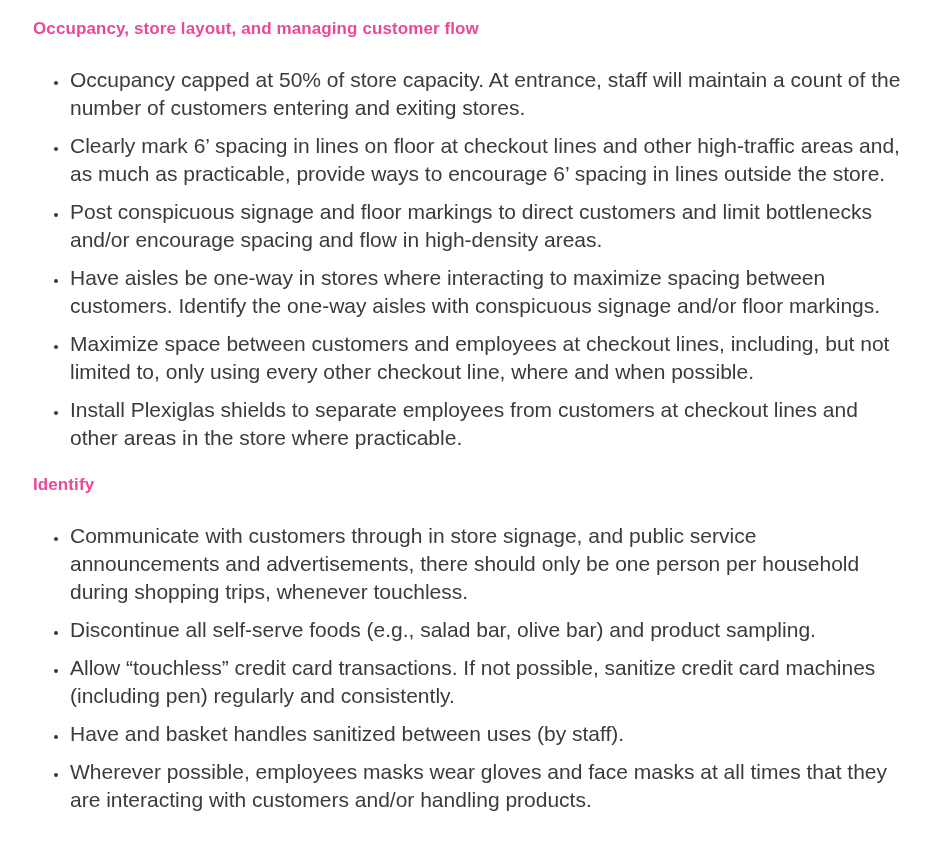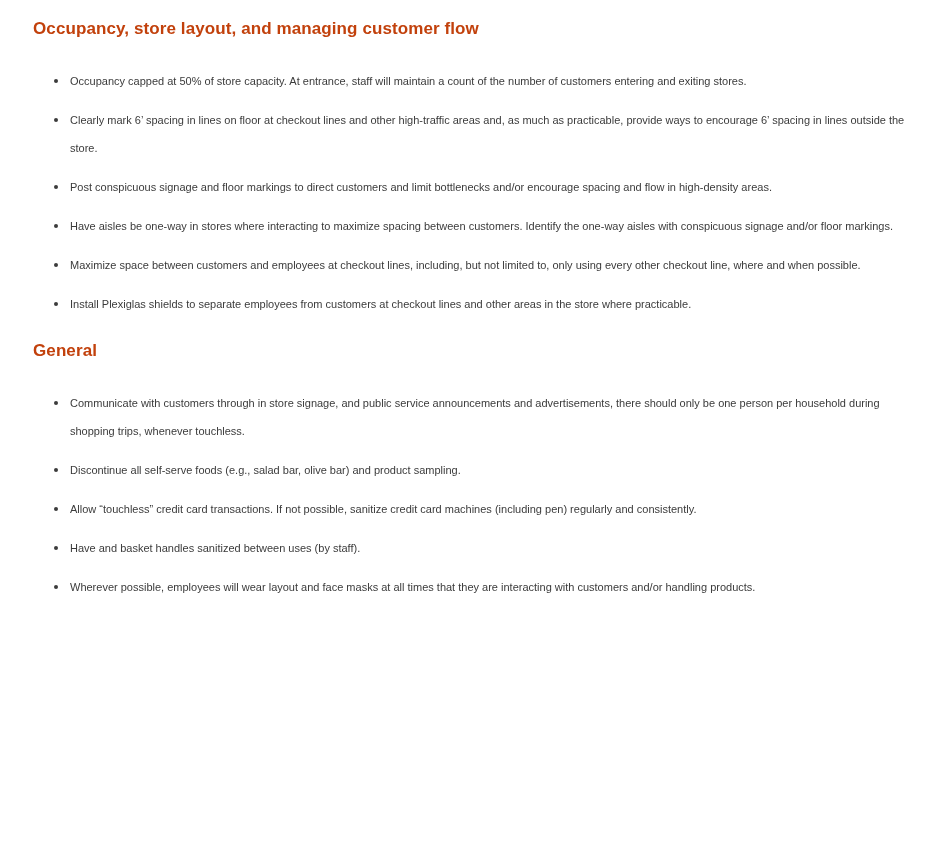--- a/index.html
+++ b/index.html
@@ -13,32 +13,32 @@
     height: 846px;
     font-family: "Liberation Sans", "DejaVu Sans", sans-serif;
     overflow: hidden;
   }
   .doc {
     padding: 17px 30px 0 33px;
   }
   .section-heading {
     font-size: 17px;
     font-weight: 700;
-    color: #c2410c;
+    color: #ec4899;
     line-height: 24px;
     margin: 0;
     letter-spacing: 0.1px;
   }
   .bullet-list {
     list-style: disc outside;
     margin: 25px 0 0 0;
     padding: 0 0 0 36px;
   }
   .bullet-list li {
-    font-size: 11px;
+    font-size: 21px;
     line-height: 28px;
     color: #3b3b3b;
     margin: 0 0 10px 0;
     max-width: 842px;
     padding-left: 1px;
   }
   .bullet-list li::marker {
     color: #3b3b3b;
     font-size: 14px;
   }
@@ -57,23 +57,23 @@
       <li>Occupancy capped at 50% of store capacity. At entrance, staff will maintain a count of the number of customers entering and exiting stores.</li>
       <li>Clearly mark 6’ spacing in lines on floor at checkout lines and other high-traffic areas and, as much as practicable, provide ways to encourage 6’ spacing in lines outside the store.</li>
       <li>Post conspicuous signage and floor markings to direct customers and limit bottlenecks and/or encourage spacing and flow in high-density areas.</li>
       <li>Have aisles be one-way in stores where interacting to maximize spacing between customers. Identify the one-way aisles with conspicuous signage and/or floor markings.</li>
       <li>Maximize space between customers and employees at checkout lines, including, but not limited to, only using every other checkout line, where and when possible.</li>
       <li>Install Plexiglas shields to separate employees from customers at checkout lines and other areas in the store where practicable.</li>
     </ul>
   </section>
 
   <section class="section-general">
-    <h2 class="section-heading">General</h2>
+    <h2 class="section-heading">Identify</h2>
     <ul class="bullet-list">
       <li>Communicate with customers through in store signage, and public service announcements and advertisements, there should only be one person per household during shopping trips, whenever touchless.</li>
       <li>Discontinue all self-serve foods (e.g., salad bar, olive bar) and product sampling.</li>
       <li>Allow “touchless” credit card transactions. If not possible, sanitize credit card machines (including pen) regularly and consistently.</li>
       <li>Have and basket handles sanitized between uses (by staff).</li>
-      <li>Wherever possible, employees will wear layout and face masks at all times that they are interacting with customers and/or handling products.</li>
+      <li>Wherever possible, employees masks wear gloves and face masks at all times that they are interacting with customers and/or handling products.</li>
     </ul>
   </section>
 
 </div>
 
 </body></html>

